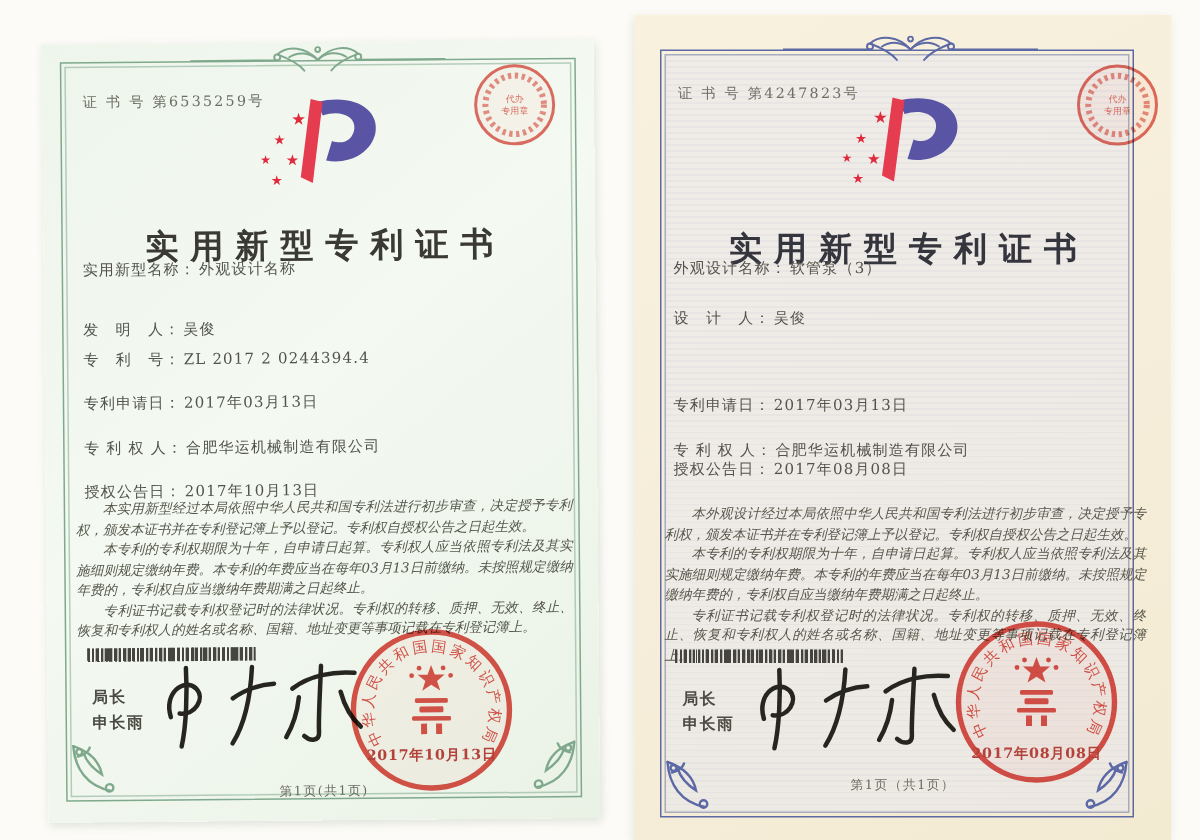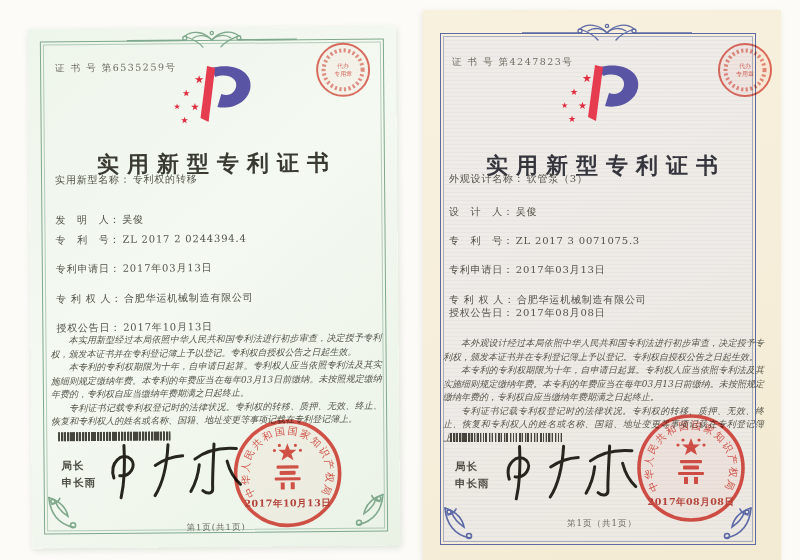--- a/index.html
+++ b/index.html
@@ -147,21 +147,21 @@
     </svg>
 
   <svg class="stamp" style="left:286px;top:14px" width="58" height="58">
     <use href="#agencyStamp"></use>
     <text x="29" y="27" text-anchor="middle" font-size="6" fill="#e05a4f">代办</text>
     <text x="29" y="35" text-anchor="middle" font-size="6" fill="#e05a4f">专用章</text>
   </svg>
 
   <h1 class="title" style="top:106px">实用新型专利证书</h1>
 
-  <div class="f-row" style="top:144px"><span>实用新型名称：</span><span class="val">专利权的转移</span></div>
+  <div class="f-row" style="top:144px"><span>实用新型名称：</span><span class="val">外观设计名称</span></div>
   <div class="f-row" style="top:184px"><span>发　明　人：</span><span class="val">吴俊</span></div>
   <div class="f-row" style="top:204px"><span>专　利　号：</span><span class="val">ZL 2017 2 0244394.4</span></div>
   <div class="f-row" style="top:233px"><span>专利申请日：</span><span class="val">2017年03月13日</span></div>
   <div class="f-row" style="top:263px"><span>专 利 权 人：</span><span class="val">合肥华运机械制造有限公司</span></div>
   <div class="f-row" style="top:292px"><span>授权公告日：</span><span class="val">2017年10月13日</span></div>
 
   <div class="body-text" style="top:305px">
     <p>本实用新型经过本局依照中华人民共和国专利法进行初步审查，决定授予专利权，颁发本证书并在专利登记簿上予以登记。专利权自授权公告之日起生效。</p>
     <p>本专利的专利权期限为十年，自申请日起算。专利权人应当依照专利法及其实施细则规定缴纳年费。本专利的年费应当在每年03月13日前缴纳。未按照规定缴纳年费的，专利权自应当缴纳年费期满之日起终止。</p>
     <p>专利证书记载专利权登记时的法律状况。专利权的转移、质押、无效、终止、恢复和专利权人的姓名或名称、国籍、地址变更等事项记载在专利登记簿上。</p>
@@ -210,21 +210,20 @@
   <svg class="stamp" style="left:293px;top:31px" width="58" height="58">
     <use href="#agencyStamp"></use>
     <text x="29" y="27" text-anchor="middle" font-size="6" fill="#e05a4f">代办</text>
     <text x="29" y="35" text-anchor="middle" font-size="6" fill="#e05a4f">专用章</text>
   </svg>
 
   <h1 class="title" style="top:126px">实用新型专利证书</h1>
 
   <div class="f-row" style="top:162px"><span>外观设计名称：</span><span class="val">软管泵（3）</span></div>
   <div class="f-row" style="top:195px"><span>设　计　人：</span><span class="val">吴俊</span></div>
-  <div class="f-row" style="top:224px"><span>专　利　号：</span><span class="val">ZL 2017 3 0071075.3</span></div>
   <div class="f-row" style="top:253px"><span>专利申请日：</span><span class="val">2017年03月13日</span></div>
   <div class="f-row" style="top:283px"><span>专 利 权 人：</span><span class="val">合肥华运机械制造有限公司</span></div>
   <div class="f-row" style="top:296px"><span>授权公告日：</span><span class="val">2017年08月08日</span></div>
 
   <div class="body-text" style="top:327px">
     <p>本外观设计经过本局依照中华人民共和国专利法进行初步审查，决定授予专利权，颁发本证书并在专利登记簿上予以登记。专利权自授权公告之日起生效。</p>
     <p>本专利的专利权期限为十年，自申请日起算。专利权人应当依照专利法及其实施细则规定缴纳年费。本专利的年费应当在每年03月13日前缴纳。未按照规定缴纳年费的，专利权自应当缴纳年费期满之日起终止。</p>
     <p>专利证书记载专利权登记时的法律状况。专利权的转移、质押、无效、终止、恢复和专利权人的姓名或名称、国籍、地址变更等事项记载在专利登记簿上。</p>
   </div>
 

